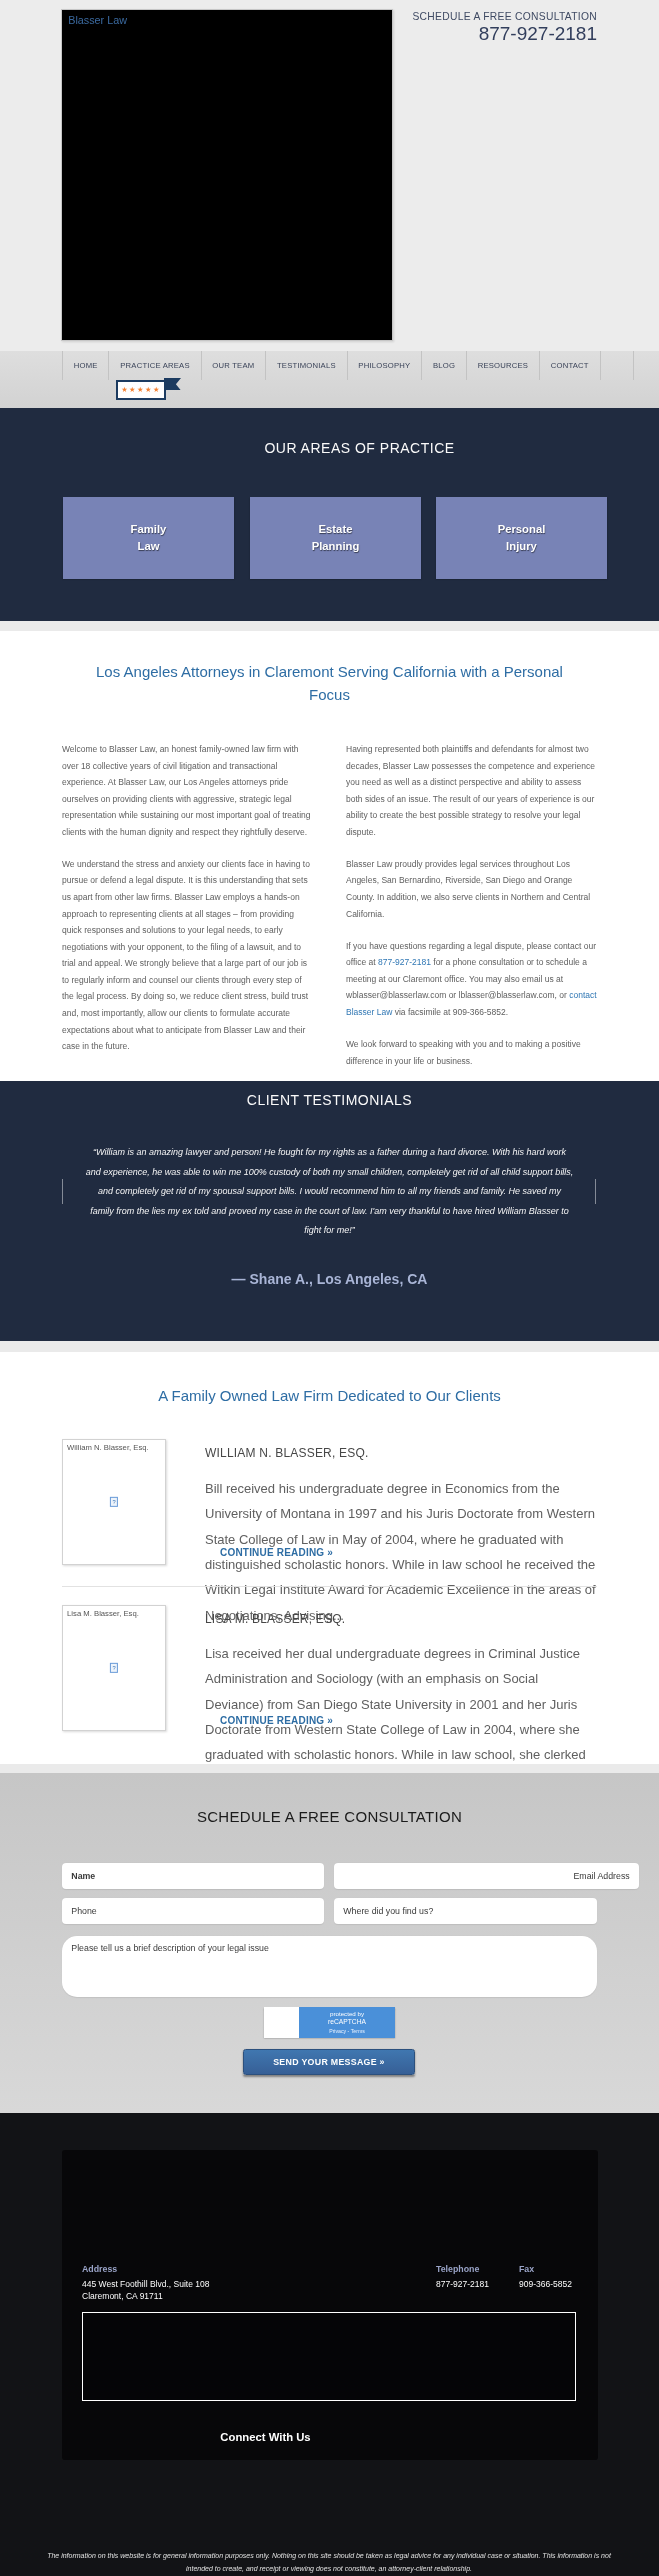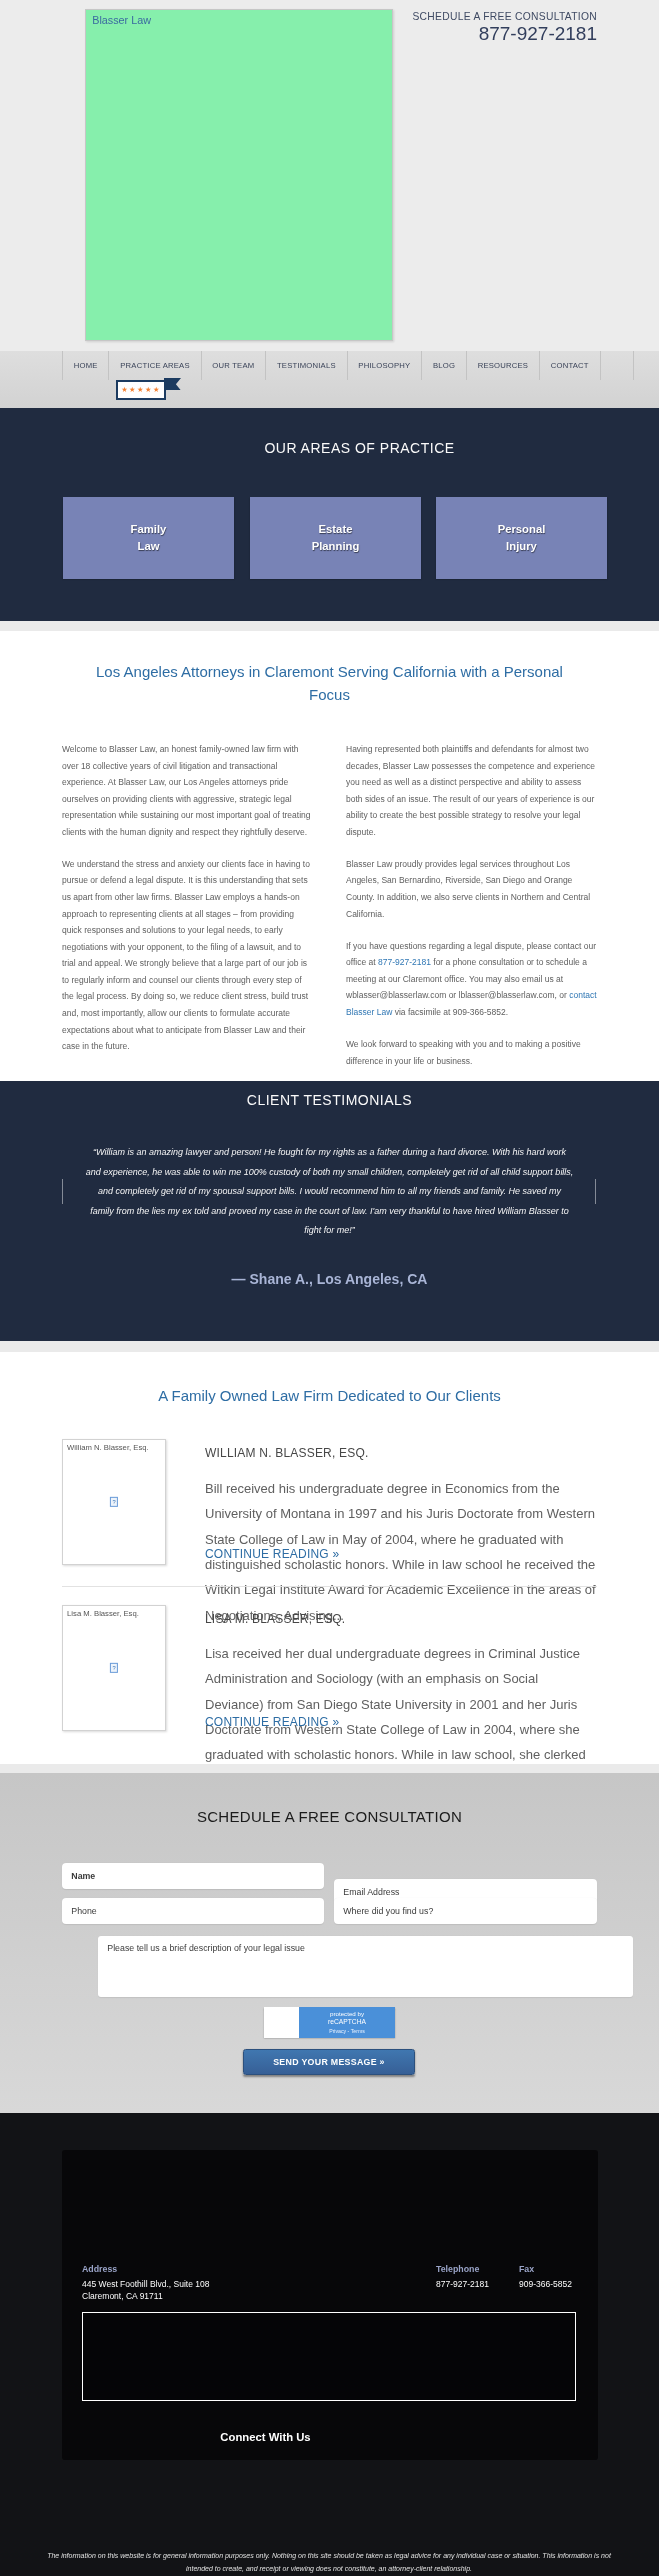--- a/index.html
+++ b/index.html
@@ -2,22 +2,22 @@
 <html style="font-size:8.2px"><head>
 <meta charset="utf-8">
 <style>
   html,body{margin:0;padding:0;background:#fff;}
   *{box-sizing:border-box;}
   body{font-family:"Liberation Sans", sans-serif;}
   #page{position:relative;width:659px;height:2686px;margin:0 auto;background:#ffffff;overflow:hidden;}
 
   
   .header{position:absolute;left:0;top:0;width:659px;height:351px;background:#ececec;}
-  .logo-box{position:absolute;left:61px;top:9.3px;width:308px;height:332px;background:#86efac;
-    border:0.5px solid #c6c6c6;box-shadow:1px 1px 2.1px rgba(0,0,0,.12);margin-left:24px;}
+  .logo-box{position:absolute;left:61px;top:9.3px;width:332px;height:332px;background:#000000;
+    border:0.5px solid #c6c6c6;box-shadow:1px 1px 2.1px rgba(0,0,0,.12);}
   .logo-alt{position:absolute;left:6.2px;top:4.1px;font-size:10.8px;color:#3b6aa0;}
   .hdr-cta{position:absolute;right:62px;top:11.3px;font-size:10.3px;color:#3f4a63;letter-spacing:0.3px;}
   .hdr-phone{position:absolute;right:62px;top:23px;font-size:19px;color:#323e5c;}
 
   
   .nav{position:absolute;left:0;top:351px;width:659px;height:57px;
     background:linear-gradient(#dedede,#d2d2d2);}
   .nav-row{position:absolute;left:62px;top:0;height:29px;display:flex;align-items:stretch;}
   .nav-item{display:flex;align-items:center;padding:0 10.8px;font-size:7.7px;color:#3a4358;
     letter-spacing:0.2px;border-left:0.5px solid #c3c3c3;cursor:pointer;white-space:nowrap;}
@@ -58,36 +58,36 @@
   .team-h{position:absolute;left:82px;top:1387px;width:495px;text-align:center;font-size:15px;
     font-weight:400;color:#2e6da4;}
   .attorney-img{position:absolute;left:62px;width:104px;background:#fff;border:0.5px solid #d2d2d2;
     box-shadow:1px 1px 2.1px rgba(0,0,0,.15);}
   .attorney-img .alt{position:absolute;left:4.1px;top:3.1px;font-size:7.7px;color:#555;}
   .broken{position:absolute;left:50%;top:50%;transform:translate(-50%,-50%);width:8.2px;height:10.3px;
     border:0.5px solid #6a9bd8;background:#eef4fb;color:#3b74b3;font-size:5.7px;display:flex;
     align-items:center;justify-content:center;}
   .attorney-name{position:absolute;left:205px;font-size:12px;color:#474747;letter-spacing:0.2px;}
   .attorney-bio{position:absolute;left:205px;width:393px;font-size:13px;color:#606060;line-height:1.95;}
-  .continue{position:absolute;left:205px;font-size:12px;font-weight:normal;color:#2e6da4;
+  .continue{position:absolute;left:220px;font-size:10px;font-weight:bold;color:#2e6da4;
     letter-spacing:0.2px;cursor:pointer;text-decoration:none;}
   .divider{position:absolute;left:62px;top:1586px;width:535px;height:0.5px;background:#e2e2e2;}
 
   
   .form-sec{position:absolute;left:0;top:1773px;width:659px;height:340px;
     background:linear-gradient(#c6c6c6,#d8d8d8);}
   .form-h{position:absolute;left:0;top:35px;width:100%;text-align:center;font-size:15px;
     font-weight:400;color:#1b1b1b;letter-spacing:0.3px;}
   .fld{position:absolute;height:26px;background:#fff;border:none;border-radius:4.1px;
     padding:0 9.3px;font-size:8.8px;color:#222;font-family:"Liberation Sans",sans-serif;
     box-shadow:0 0.5px 1px rgba(0,0,0,.08);}
   .fld::placeholder,.txa::placeholder{color:#3a3a3a;opacity:1;}
-  .txa{position:absolute;background:#fff;border:none;border-radius:3px;padding:7.2px 9.3px;
+  .txa{position:absolute;background:#fff;border:none;border-radius:15px;padding:7.2px 9.3px;
     font-size:8.8px;color:#222;font-family:"Liberation Sans",sans-serif;resize:none;
-    box-shadow:0 0.5px 1px rgba(0,0,0,.08);margin-left:36px;}
+    box-shadow:0 0.5px 1px rgba(0,0,0,.08);}
   .captcha{position:absolute;left:264px;top:234px;width:131px;height:31px;background:#4a90d9;
     box-shadow:0 0.5px 1.5px rgba(0,0,0,.35);display:flex;}
   .captcha-white{width:35px;height:100%;background:#fff;}
   .captcha-right{flex:1;display:flex;flex-direction:column;align-items:center;justify-content:center;
     color:#fff;line-height:1.25;}
   .captcha-right .l1{font-size:6.2px;}
   .captcha-right .l2{font-size:6.7px;}
   .captcha-right .l3{font-size:5.2px;margin-top:2.1px;color:#eaf2ff;}
   .send-btn{position:absolute;left:243px;top:276px;width:172px;height:26px;border:0.5px solid #2c507d;
     border-radius:2.6px;background:linear-gradient(#4077b0,#365f96);color:#fff;font-size:8.8px;
@@ -195,21 +195,21 @@
   </div>
   <div class="attorney-name" style="top:1612px;">LISA M. BLASSER, ESQ.</div>
   <div class="attorney-bio" style="top:1641px;">Lisa received her dual undergraduate degrees in Criminal Justice Administration and Sociology (with an emphasis on Social Deviance) from San Diego State University in 2001 and her Juris Doctorate from Western State College of Law in 2004, where she graduated with scholastic honors. While in law school, she clerked for the late Senior Federal District...</div>
   <a class="continue" style="top:1715px;">CONTINUE READING »</a>
 
   <div class="strip" style="top:1764px;height:9.8px;"></div>
 
   <div class="form-sec">
     <div class="form-h">SCHEDULE A FREE CONSULTATION</div>
     <input class="fld" style="left: 62px; top: 90px; width: 262px; font-weight: bold;" placeholder="Name">
-    <input class="fld" style="left: 334px; top: 106px; width: 263px;" placeholder="Email Address">
+    <input class="fld" style="left: 334px; top: 90px; width: 305px; text-align: right;" placeholder="Email Address">
     <input class="fld" style="left: 62px; top: 125px; width: 262px;" placeholder="Phone">
     <input class="fld" style="left: 334px; top: 125px; width: 263px;" placeholder="Where did you find us?">
     <textarea class="txa" style="left: 62px; top: 163px; width: 535px; height: 61px;" placeholder="Please tell us a brief description of your legal issue"></textarea>
     <div class="captcha">
       <div class="captcha-white"></div>
       <div class="captcha-right">
         <span class="l1">protected by</span>
         <span class="l2">reCAPTCHA</span>
         <span class="l3">Privacy - Terms</span>
       </div>

